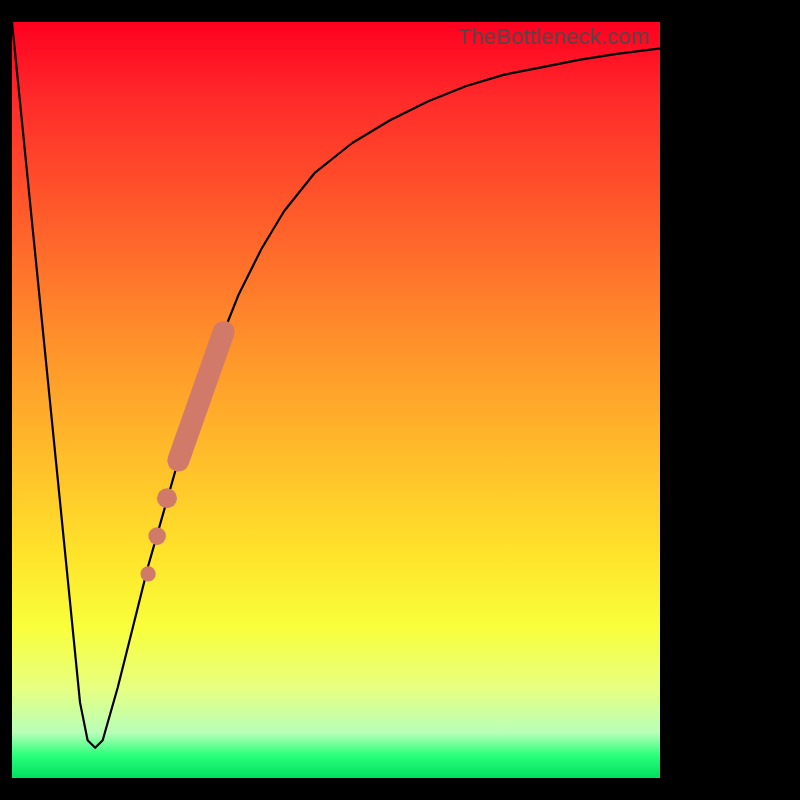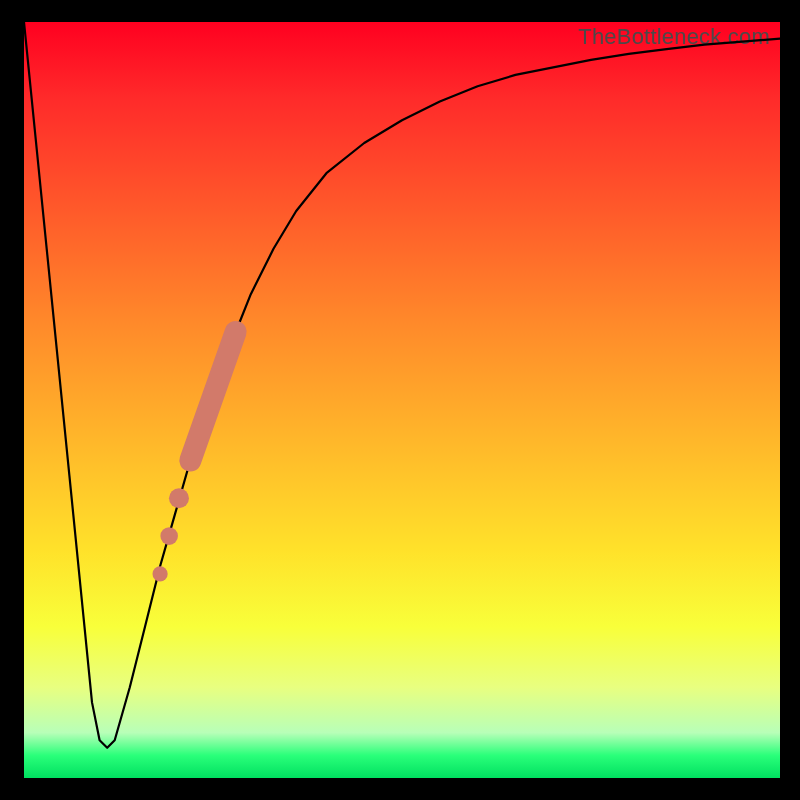--- a/index.html
+++ b/index.html
@@ -12,23 +12,23 @@
     font-family: Arial, Helvetica, sans-serif;
   }
   .frame {
     position: relative;
     width: 800px;
     height: 800px;
     background: #000;
   }
   .plot-area {
     position: absolute;
-    left: 24px;
+    left: 12px;
     top: 22px;
-    width: 756px;
+    width: 648px;
     height: 756px;
     
     background: linear-gradient(
       to bottom,
       #ff0020 0%,
       #ff2a2a 10%,
       #ff5a2a 25%,
       #ff8a2a 40%,
       #ffb62a 55%,
       #ffe22a 70%,

